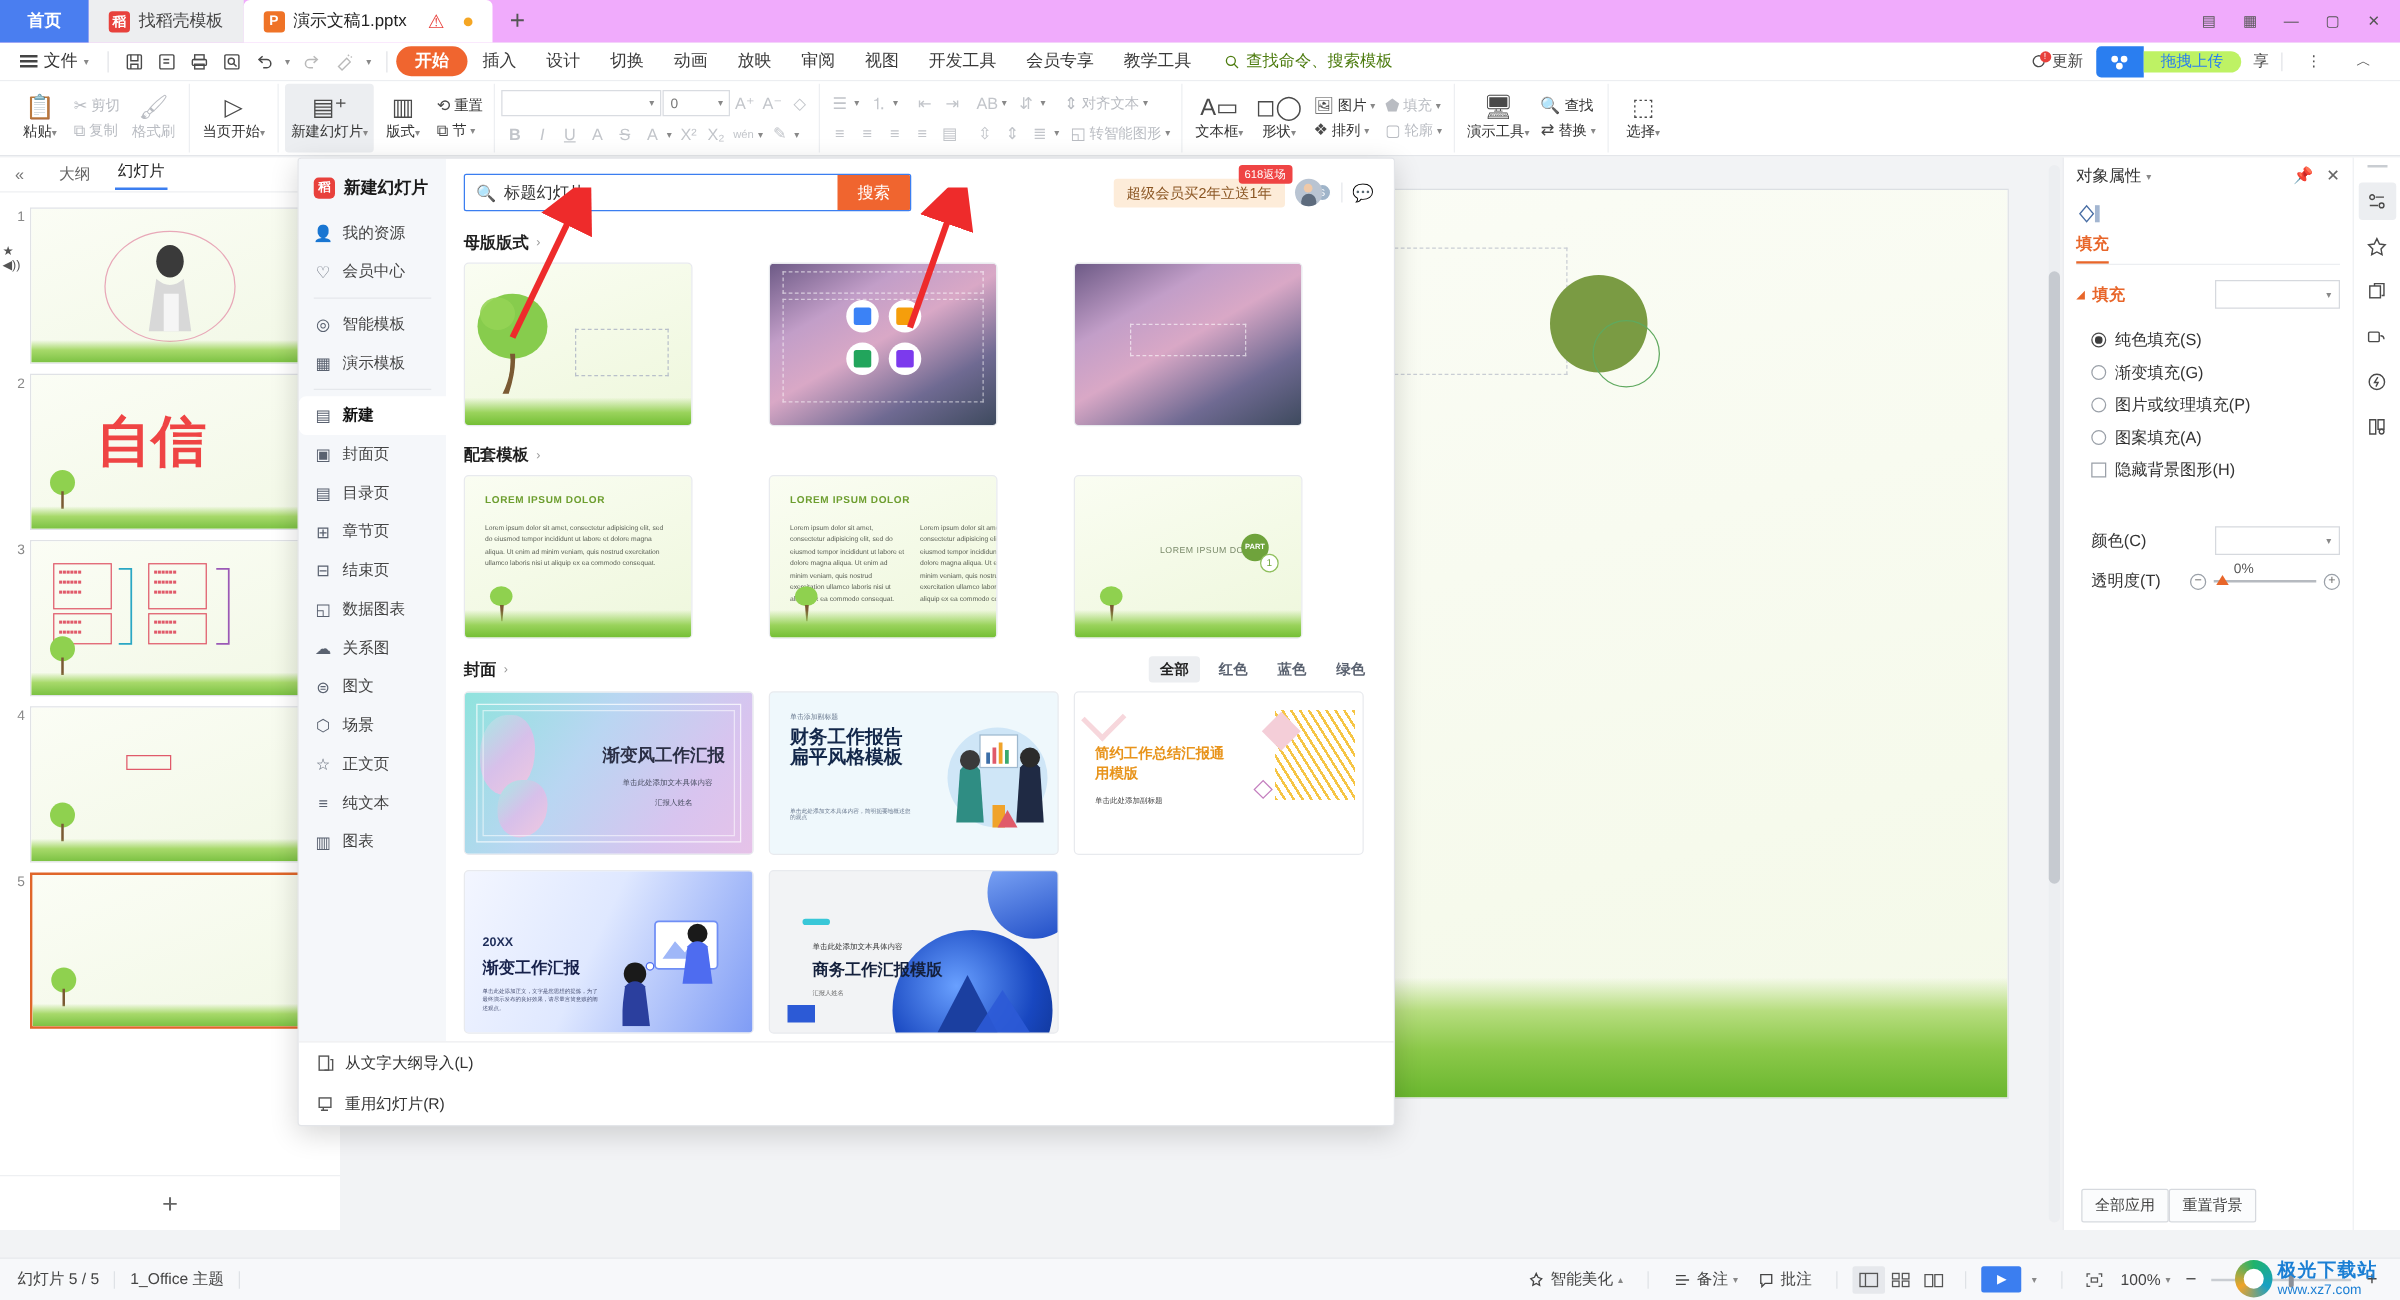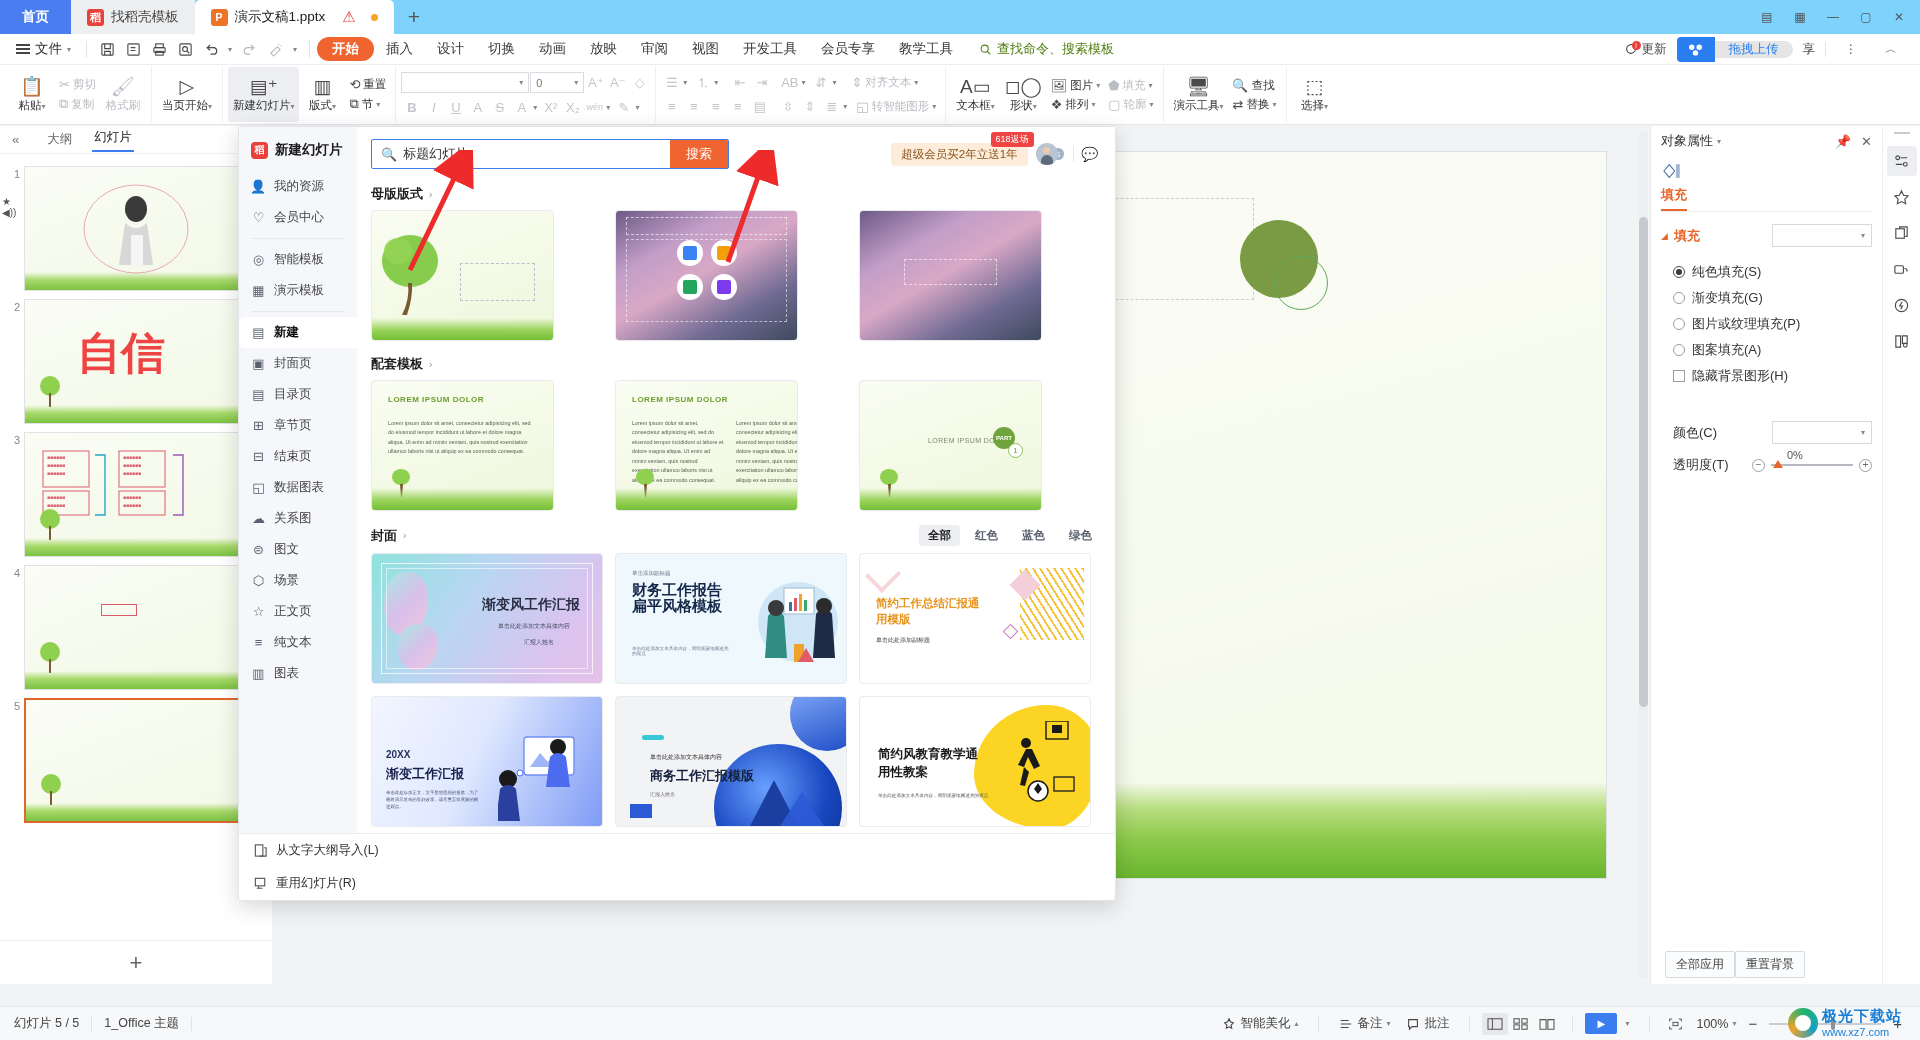--- a/index.html
+++ b/index.html
@@ -5,21 +5,21 @@
   * { box-sizing: border-box; margin: 0; padding: 0; }
   html, body {
     width: 1920px; height: 1040px;
     font-family: "Liberation Sans", "DejaVu Sans", sans-serif;
     font-size: 13px; color: #333;
     background: #f2f3f5; overflow: hidden;
   }
   #app { position: relative; width: 1920px; height: 1040px; }
 
   
-  .tabbar { height: 34px; background: #7dd3fc; display: flex; align-items: flex-start; position: relative; }
+  .tabbar { height: 34px; background: #f0abfc; display: flex; align-items: flex-start; position: relative; }
   .tab { height: 34px; display: flex; align-items: center; gap: 7px; padding: 0 16px;
          font-size: 13.5px; cursor: default; position: relative; }
   .tab-home { background: #4a7ef0; color: #fff; font-weight: bold; padding: 0 22px; height: 34px; }
   .tab-docer { background: #edeef0; color: #444; }
   .tab-active { background: #fff; color: #222; border-top-left-radius: 5px; border-top-right-radius: 5px; }
   .tabicon { width: 17px; height: 17px; border-radius: 3px; display: inline-flex; align-items: center;
              justify-content: center; font-size: 11px; color: #fff; font-weight: bold; flex: 0 0 auto;}
   .ic-docer { background: #e8413c; }
   .ic-ppt { background: #ef7327; }
   .tab-warn { color: #e8413c; font-size: 15px; margin-left: 10px; }
@@ -43,21 +43,21 @@
   .qicon.dim { opacity: .38; }
   .mtab { padding: 3px 12px; color: #3a3a3a; white-space: nowrap; }
   .mtab.active { background: #f0652f; color: #fff; border-radius: 13px; padding: 3px 15px; font-weight: 600; }
   .mb-search { display: flex; align-items: center; gap: 5px; color: #4d7c0f; margin-left: 14px; font-size: 13px;}
   .menubar-right { margin-left: auto; display: flex; align-items: center; gap: 10px; padding-right: 6px; }
   .upd { display: flex; align-items: center; gap: 4px; color: #4a4a4a; font-size: 12.5px; position: relative;}
   .upd-badge { position: absolute; left: 8px; top: 0px; width: 9px; height: 9px; border-radius: 50%;
                background: #e8413c; color: #fff; font-size: 7px; display:flex; align-items:center;justify-content:center;}
   .cloudbtn { width: 38px; height: 25px; background: #2a7ef0; border-radius: 4px 0 0 4px;
               display: flex; align-items: center; justify-content: center; }
-  .dragup { background: #e5e5e5; color: #2a7ef0; font-size: 12.5px; padding: 0 14px;
+  .dragup { background: #bef264; color: #2a7ef0; font-size: 12.5px; padding: 0 14px;
             border-radius: 0 14px 14px 0; }
   .shr { color: #4a4a4a; font-size: 12.5px; }
   .vsep { width: 1px; height: 15px; background: #e2e4e8; }
 
   
   .ribbon { height: 60px; background: #fff; display: flex; align-items: stretch;
             border-bottom: 1px solid #e4e6ea; padding: 2px 4px; position: relative; }
   .rgrp { display: flex; align-items: stretch; padding: 0 5px; }
   .rgrp + .rgrp { border-left: 1px solid #edeff2; }
   .rbig { display: flex; flex-direction: column; align-items: center; justify-content: center;
@@ -1199,35 +1199,20 @@
               <svg style="position:absolute;right:10px;bottom:0;z-index:2" width="96" height="58">
                 <path d="M10 58 L34 12 L58 58z" fill="#1b3fa0"></path>
                   <path d="M40 58 L62 24 L84 58z" fill="#2c5ad6" opacity=".9"></path>
               </svg>
               <div style="position:absolute;left:14px;bottom:8px;width:22px;height:14px;background:#2c5ad6"></div>
               <div class="sub">单击此处添加文本具体内容</div>
               <div class="ttl">商务工作汇报模版</div>
               <div class="sub2">汇报人姓名</div>
             </div>
 
-            <div class="cv cv6">
-              <div class="yblob"></div>
-              <svg style="position:absolute;right:14px;top:24px;z-index:2" width="74" height="86">
-                <rect x="44" y="0" width="22" height="18" fill="none" stroke="#1a1a1a" stroke-width="1.4"></rect>
-                <path d="M50 4h10v8h-10z" fill="#1a1a1a"></path>
-                <circle cx="24" cy="22" r="5" fill="#1a1a1a"></circle>
-                <path d="M24 28 l-8 16 6 2 4-10 6 12 6-3-8-17z" fill="#1a1a1a"></path>
-                <path d="M22 46 l-4 18 5 1 4-14z" fill="#1a1a1a"></path>
-                <circle cx="36" cy="70" r="10" fill="#fff" stroke="#1a1a1a" stroke-width="1.5"></circle>
-                <path d="M36 62 l4 6-4 5-4-5z" fill="#1a1a1a"></path>
-                <rect x="52" y="56" width="20" height="14" fill="none" stroke="#1a1a1a" stroke-width="1.3"></rect>
-              </svg>
-              <div class="ttl" style="width:108px">简约风教育教学通用性教案</div>
-              <div class="sub">单击此处添加文本具体内容，简明扼要地阐述您的观点</div>
-            </div>
           </div>
           <div style="height:30px"></div>
         </div>
       </div>
     </div>
 
     <div class="dd-footer">
       <div class="dd-foot-item">
         <svg width="15" height="15" viewBox="0 0 16 16" fill="none" stroke="#555" stroke-width="1.2">
             <rect x="2.5" y="2" width="8" height="12"></rect>

